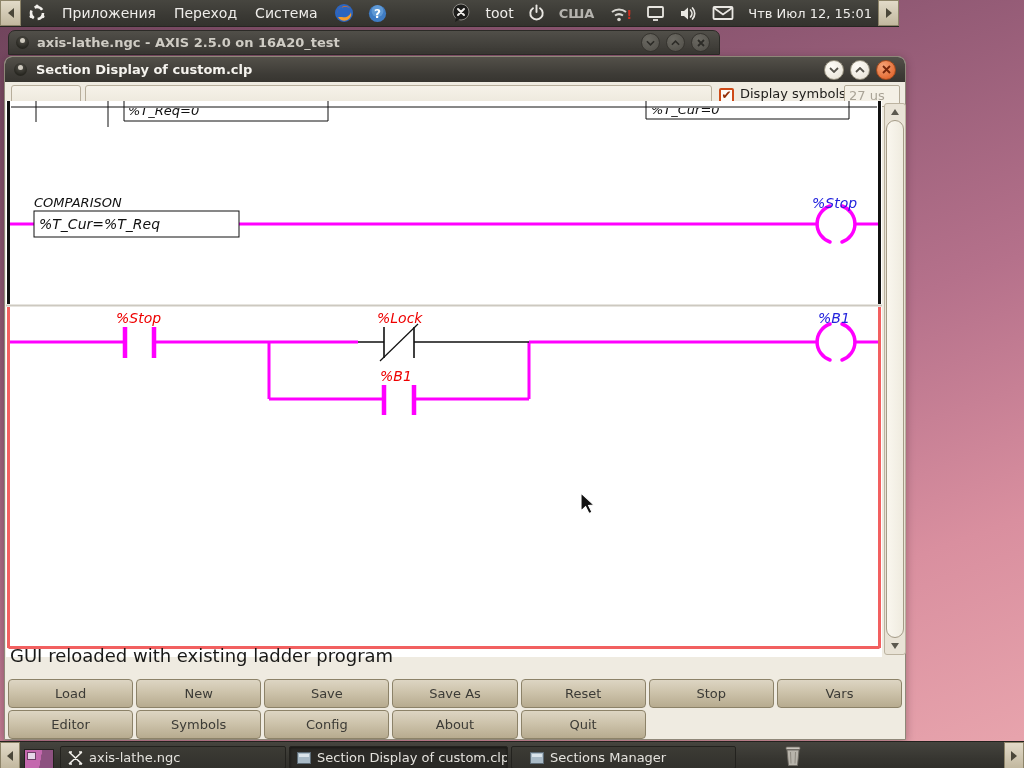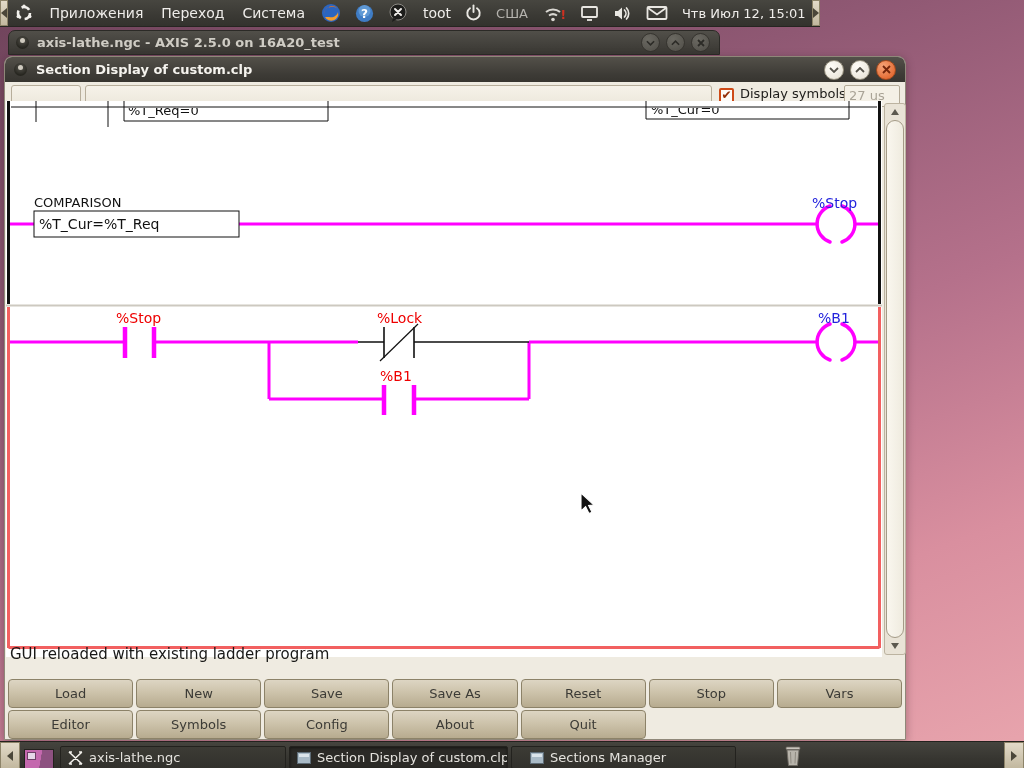--- a/index.html
+++ b/index.html
@@ -1,30 +1,30 @@
 <!DOCTYPE html>
 <html><head>
 <meta charset="utf-8">
 <style>
   html,body{margin:0;padding:0;}
   .desktop{position:relative;width:1024px;height:768px;overflow:hidden;
     font-family:"DejaVu Sans",sans-serif;
     background:linear-gradient(160deg,#6f435b 0%,#8f5873 28%,#b5718b 55%,#d98f9f 78%,#e9a6ae 100%);}
   
-  .top-panel{position:absolute;left:0;top:0;width:820px;height:26px;
+  .top-panel{position:absolute;left:0;top:0;width:899px;height:26px;
     background:linear-gradient(#474640,#3a3934 60%,#33322d);border-bottom:1px solid #262521;
     display:flex;align-items:center;color:#efedea;font-size:14px;}
   .hide-btn{width:21px;height:100%;background:linear-gradient(#e2dac8,#c2b89f);
     border:1px solid #8d8469;box-sizing:border-box;display:flex;align-items:center;justify-content:center;}
   .tri-left{width:0;height:0;border-top:5px solid transparent;border-bottom:5px solid transparent;border-right:6px solid #4a4639;}
   .tri-right{width:0;height:0;border-top:5px solid transparent;border-bottom:5px solid transparent;border-left:6px solid #4a4639;}
   .panel-item{display:flex;align-items:center;margin:0 7px;white-space:nowrap;}
   .menu-label{margin:0 9px;}
   .spacer{flex:1;}
-  .kbd-layout{color:#b5b3ae;font-size:13px;}
+  .kbd-layout{color:#b5b3ae;font-size:13px;font-weight:bold;}
   .clock{font-size:13px;margin-right:6px;}
   
   .axis-titlebar{position:absolute;left:8px;top:30px;width:712px;height:25px;
     border-radius:7px 7px 0 0;background:linear-gradient(#514f49,#403e39 70%,#3a3833);
     border:1px solid #2b2a26;box-sizing:border-box;display:flex;align-items:center;}
   .axis-titlebar .title{color:#cfccc4;font-weight:bold;font-size:13px;margin-left:8px;white-space:nowrap;overflow:hidden;}
   .wm-btn{width:19px;height:19px;border-radius:50%;display:flex;align-items:center;justify-content:center;box-sizing:border-box;}
   .wm-inactive{background:radial-gradient(circle at 35% 30%,#6b6962,#504e48);border:1px solid #36342f;}
   .wm-light{background:radial-gradient(circle at 35% 30%,#fffdf8,#e4dfd2);border:1px solid #97917f;}
   .wm-close{background:radial-gradient(circle at 35% 30%,#f6a579,#e56f38 70%,#d35c28);border:1px solid #a2491d;}
@@ -42,30 +42,30 @@
   .cl-btn{width:20px;height:20px;}
   .cl-toolbar-field{position:absolute;height:22px;background:linear-gradient(#f6f2e9,#ece7db);
     border:1px solid #b7ae9b;border-radius:3px;box-sizing:border-box;}
   .checkbox{position:absolute;left:714px;top:31px;width:15px;height:15px;background:#fdfcf9;
     border:2px solid #ce4a17;border-radius:2px;box-sizing:border-box;color:#942f08;
     font-size:12px;line-height:11px;text-align:center;font-weight:bold;}
   .chk-label{position:absolute;left:735px;top:29px;font-size:13px;color:#1d1c1a;}
   .scan-entry{position:absolute;left:839px;top:28px;width:56px;height:22px;background:#f4f0e6;
     border:1px solid #b3aa97;border-radius:2px;box-sizing:border-box;color:#a9a396;font-size:13px;
     padding:2px 4px;}
-  .canvas{position:absolute;left:1px;top:44px;width:876px;height:556px;background:#ffffff;}
+  .canvas{position:absolute;left:1px;top:44px;width:876px;height:556px;background:#ffffff;font-style:italic;}
   .vscroll{position:absolute;left:879px;top:46px;width:22px;height:552px;background:#e9e3d6;
     border:1px solid #bcb3a0;border-radius:3px;box-sizing:border-box;}
   .vthumb{position:absolute;left:1px;right:1px;top:16px;bottom:16px;background:linear-gradient(90deg,#faf7ef,#efebdf);
     border:1px solid #a49b87;border-radius:9px;}
   .varrow{position:absolute;left:0;right:0;height:14px;display:flex;align-items:center;justify-content:center;}
   .varrow.up{top:1px;} .varrow.down{bottom:1px;}
   .tri-up{width:0;height:0;border-left:4px solid transparent;border-right:4px solid transparent;border-bottom:6px solid #5c594f;}
   .tri-down{width:0;height:0;border-left:4px solid transparent;border-right:4px solid transparent;border-top:6px solid #5c594f;}
-  .cl-status{position:absolute;left:5px;top:588px;font-size:15px;color:#191918;}
+  .cl-status{position:absolute;left:5px;top:588px;font-size:18px;color:#191918;}
   .cl-buttons{position:absolute;left:3px;right:3px;top:622px;display:grid;
     grid-template-columns:repeat(7,1fr);gap:2px 3px;}
   .cl-button{height:27px;background:linear-gradient(#ddd5c3,#cdc3ab 45%,#b7ab8f);
     border:1px solid #8c8268;border-radius:4px;font-size:13px;color:#3c3b36;
     display:flex;align-items:center;justify-content:center;font-family:"DejaVu Sans",sans-serif;}
   
   .taskbar{position:absolute;left:0;top:741px;width:1024px;height:27px;
     background:linear-gradient(#45443e,#373631 60%,#302f2a);border-top:1px solid #23221e;
     display:flex;align-items:flex-end;color:#e4e2dd;font-size:13px;}
   .ws-switcher{width:30px;height:20px;margin:0 6px 0 4px;border:1px solid #23221e;box-sizing:border-box;

